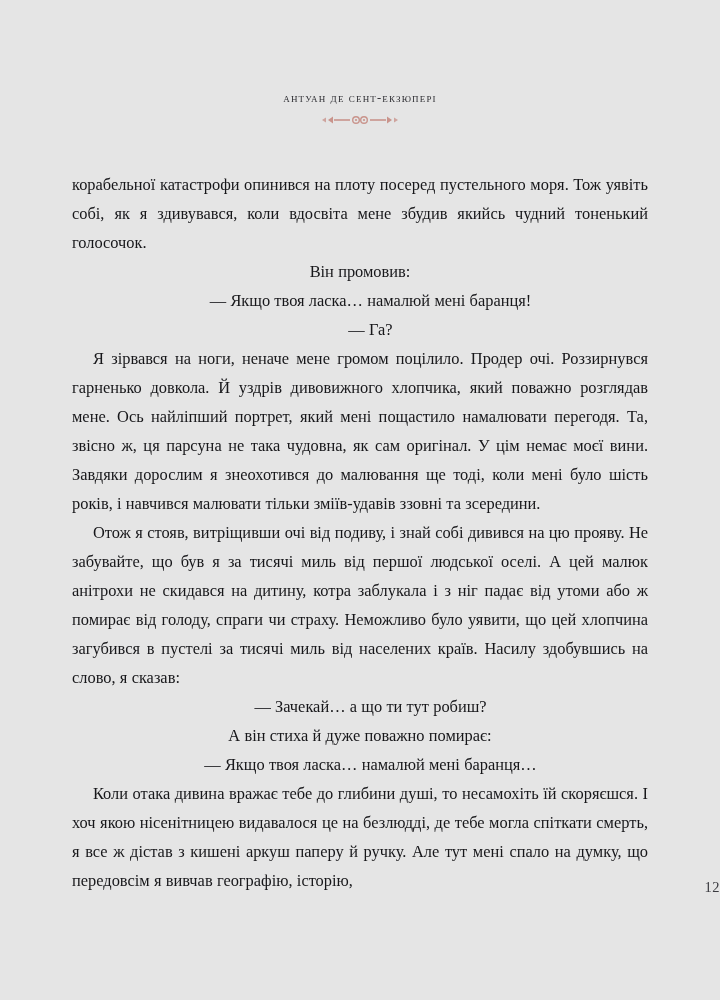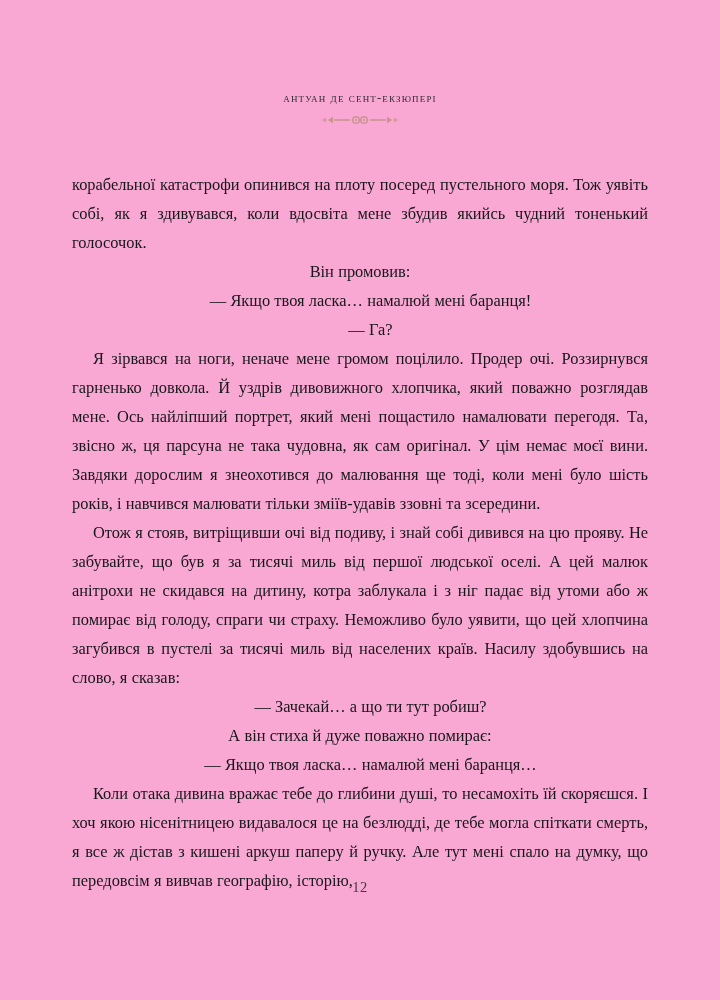--- a/index.html
+++ b/index.html
@@ -12,21 +12,21 @@
     height: 1000px;
     position: relative;
     font-family: "Liberation Serif", "DejaVu Serif", serif;
     color: #17171a;
     overflow: hidden;
   }
 
   .page {
     position: absolute;
     inset: 0;
-    background: #f9a8d4;
+    background: #e5e5e5;
   }
 
   
   .running-header {
     position: absolute;
     top: 88px;
     left: 72px;
     right: 72px;
     text-align: center;
   }
@@ -89,21 +89,21 @@
   .para.shortline {
     text-align: center;
   }
 
   
   .folio {
     position: absolute;
     top: 878px;
     left: 0;
     right: 0;
-    text-align: center;
+    text-align: right;
   }
   .folio-number {
     font-family: "Liberation Serif", "DejaVu Serif", serif;
     font-size: 14.5px;
     color: #3a3a3f;
     letter-spacing: 0.5px;
   }
 </style>
 </head>
 <body>

